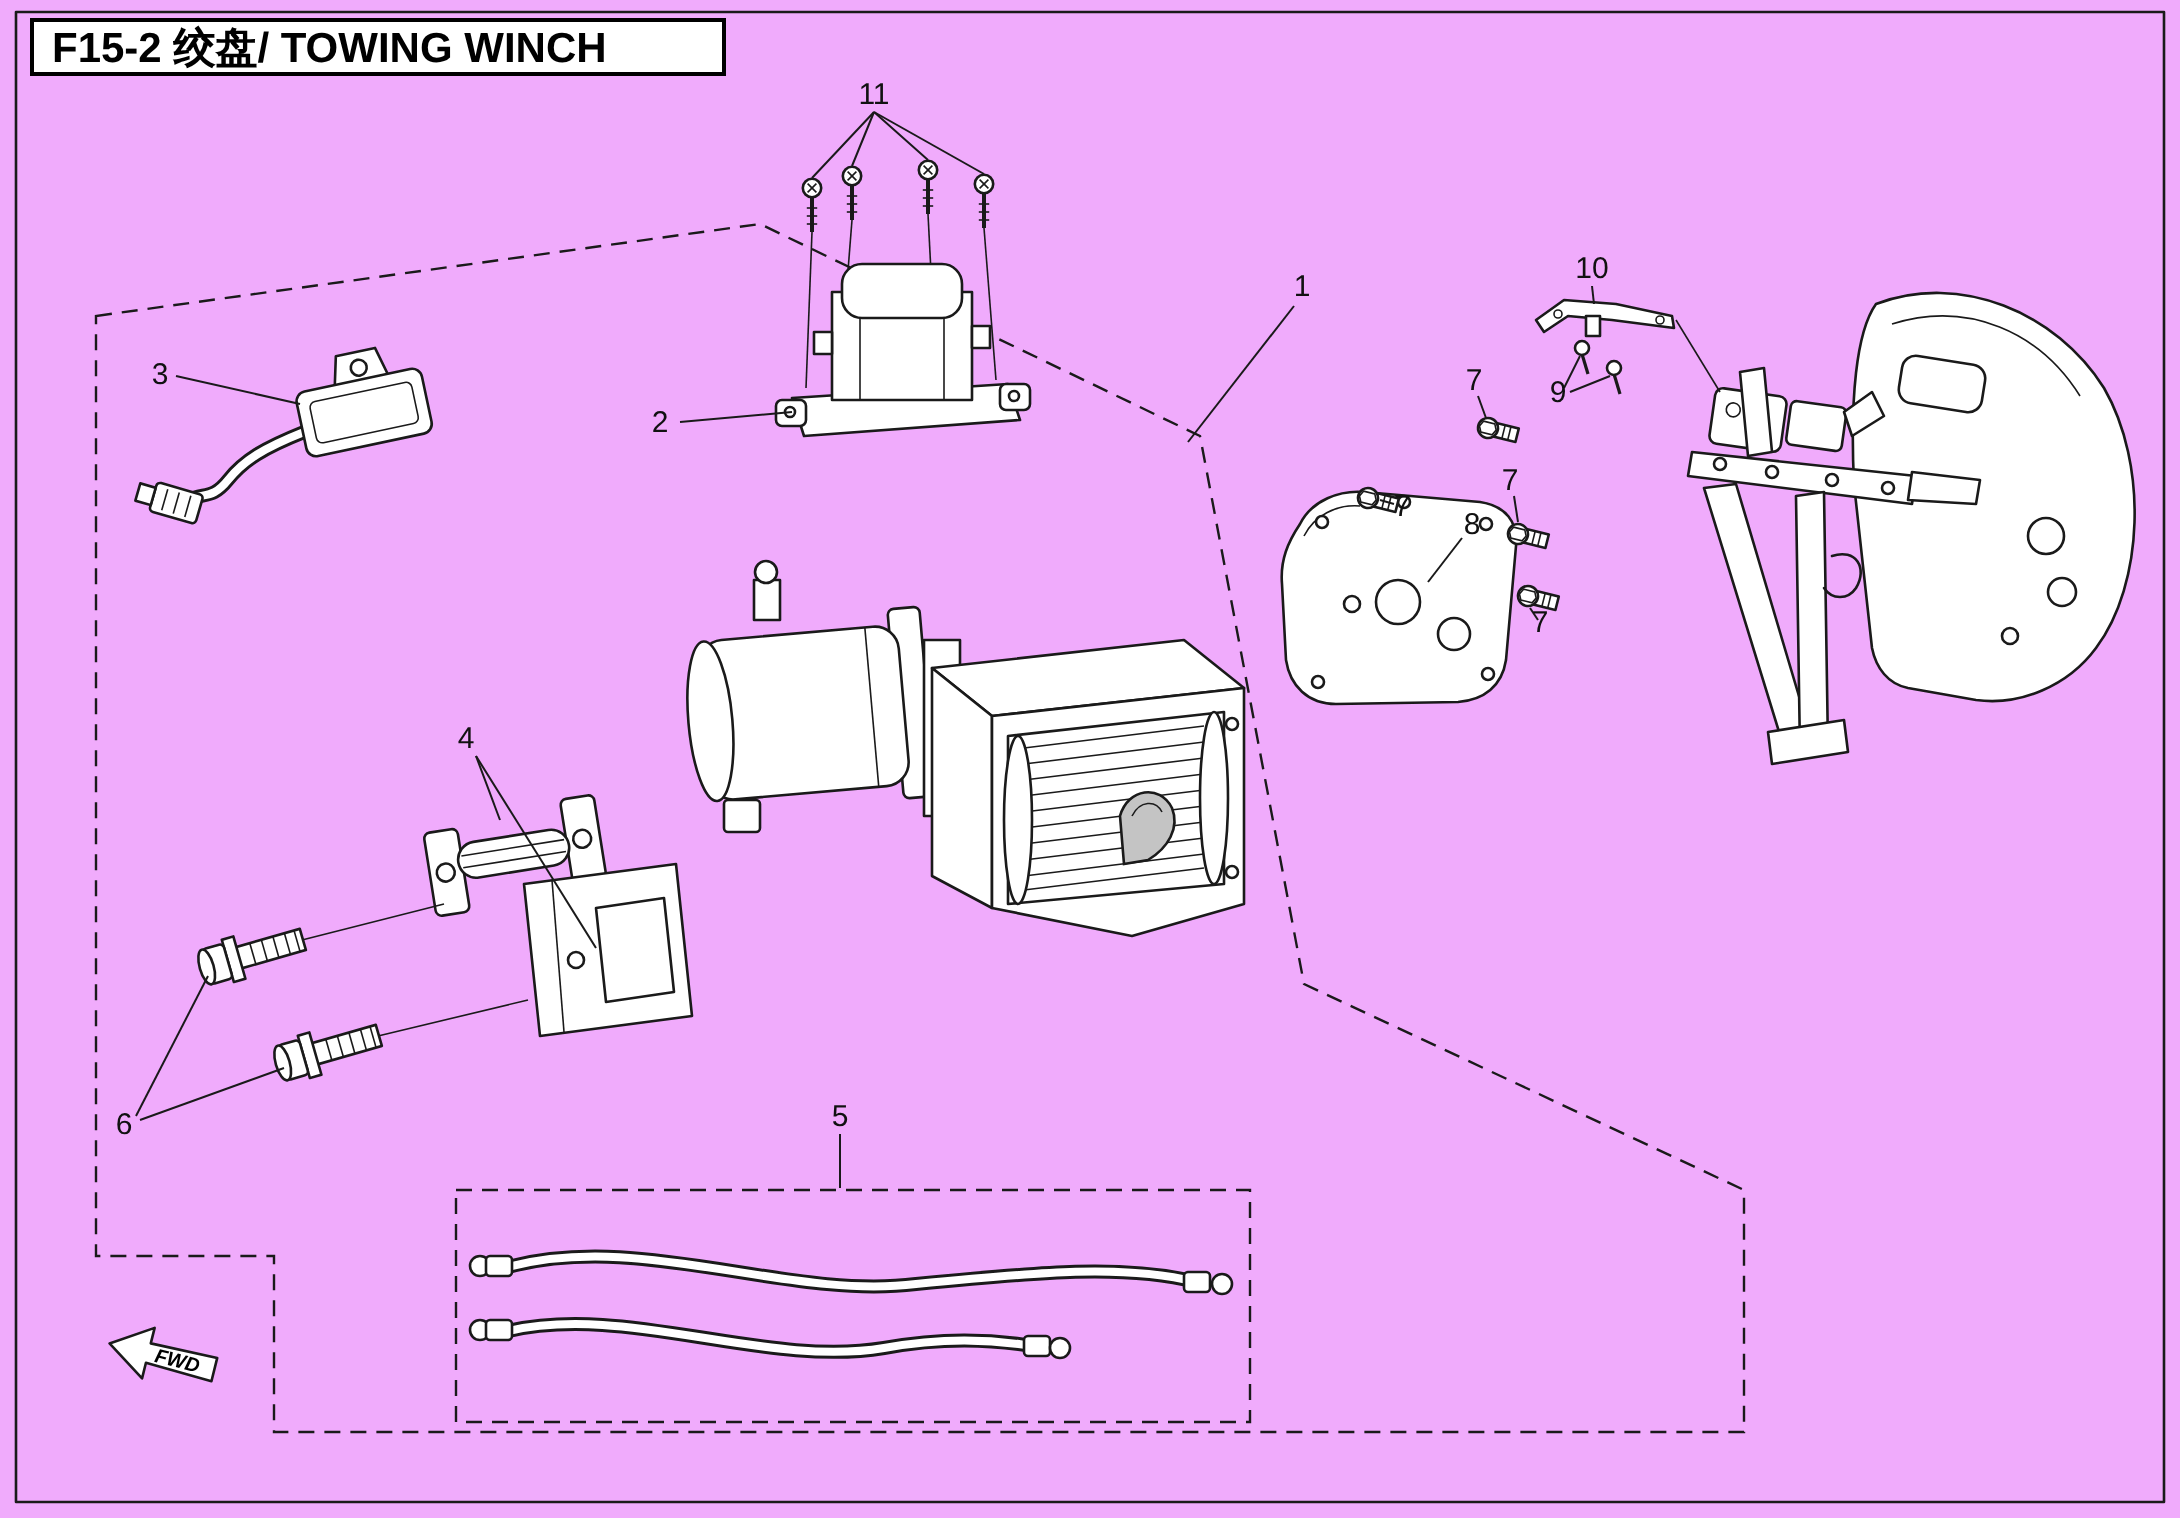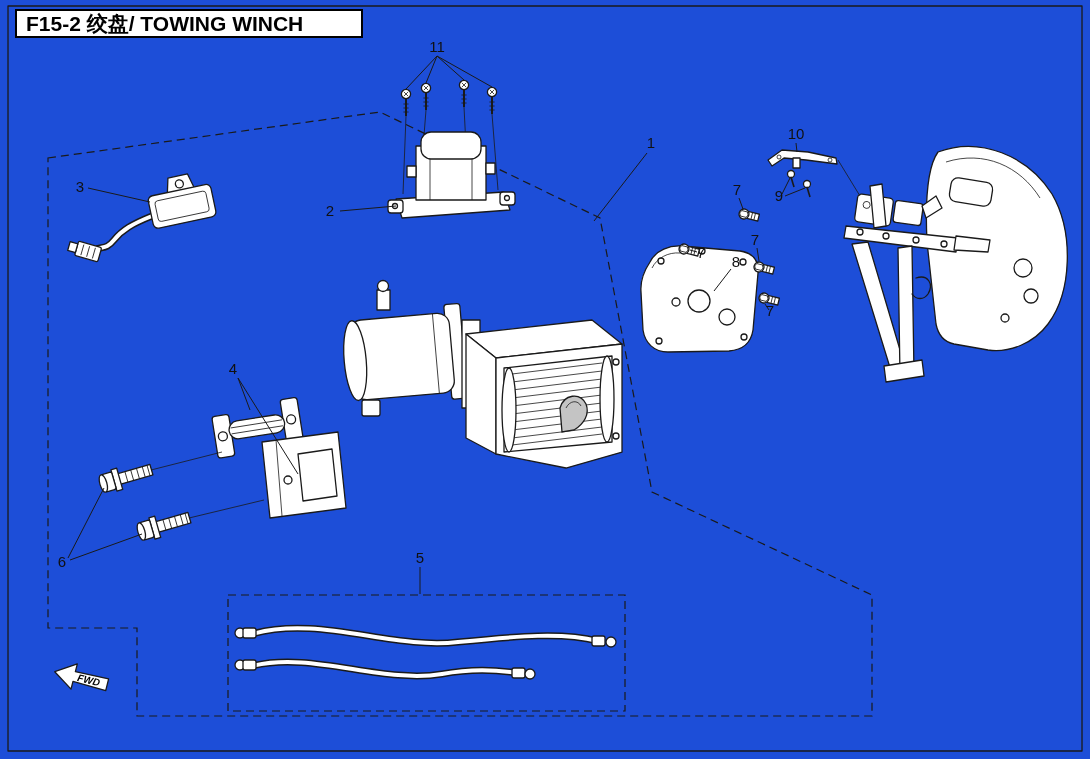--- a/index.html
+++ b/index.html
@@ -1,16 +1,16 @@
 <!DOCTYPE html>
 <html><head>
 <meta charset="utf-8">
 <style>
   html,body{margin:0;padding:0;background:#ffffff;width:1090px;height:759px;overflow:hidden}
-  .page{position:relative;width:1090px;height:759px;background:#1d4ed8}
+  .page{position:relative;width:1090px;height:759px;background:#f0abfc}
   svg{display:block}
   .ln{fill:none;stroke:#1a1a1a;stroke-width:1.3;stroke-linecap:round;stroke-linejoin:round}
   .fw{fill:#ffffff;stroke:#1a1a1a;stroke-width:1.3;stroke-linejoin:round}
   .thin{fill:none;stroke:#1a1a1a;stroke-width:0.8}
   .lead{fill:none;stroke:#1a1a1a;stroke-width:1}
   .dash{fill:none;stroke:#1a1a1a;stroke-width:1.2;stroke-dasharray:8 5}
   .callout{font:15px "Liberation Sans",sans-serif;fill:#111;text-anchor:middle}
   .title-text{font:bold 21px "Liberation Sans",sans-serif;fill:#000}
   .fwd-text{font:italic bold 10px "Liberation Sans",sans-serif;fill:#000;text-anchor:middle}
   .cable-outer{fill:none;stroke:#1a1a1a;stroke-width:7;stroke-linecap:round}

